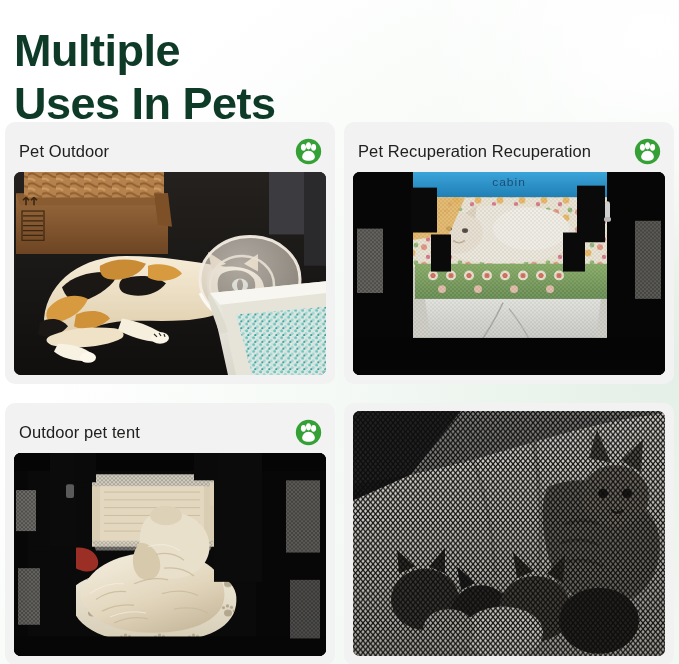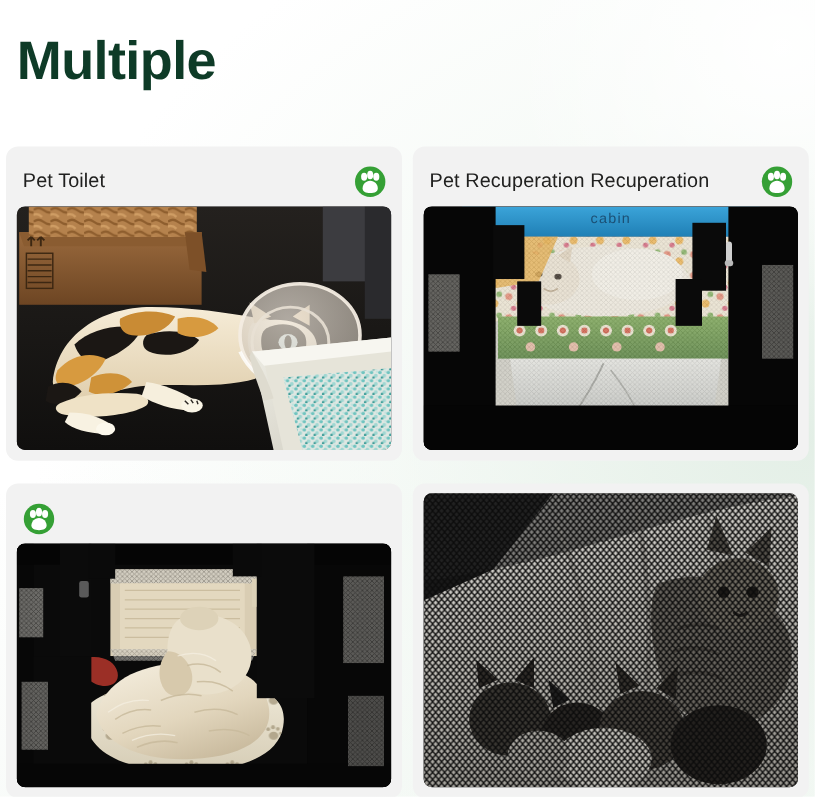--- a/index.html
+++ b/index.html
@@ -87,27 +87,28 @@
 </style>
 </head>
 <body>
 
 <div class="bg-tint"></div>
 
 <div class="page">
 
   <h1 class="headline">
     <span class="ln">Multiple</span>
+    <span class="ln">Uses In Pets</span>
   </h1>
 
   <div class="grid">
 
     <div class="card">
       <div class="card-head">
-        <span class="card-title">Pet Toilet</span>
+        <span class="card-title">Pet Outdoor</span>
         <svg class="paw-badge" viewBox="0 0 64 64">
           <circle cx="32" cy="32" r="30" fill="#35a035"></circle>
           <ellipse cx="20" cy="22" rx="6" ry="8" fill="#ffffff"></ellipse>
           <ellipse cx="32" cy="18.5" rx="6" ry="8.5" fill="#ffffff"></ellipse>
           <ellipse cx="44" cy="22" rx="6" ry="8" fill="#ffffff"></ellipse>
           <path d="M32 30c9 0 15 7.5 15 14.5C47 51 41 54 32 54s-15-3-15-9.5C17 37.5 23 30 32 30z" fill="#ffffff"></path>
         </svg>
       </div>
       <div class="photo">
         <svg viewBox="0 0 312 208" preserveAspectRatio="none">
@@ -321,20 +322,21 @@
           <rect x="210" y="62" width="22" height="40" fill="#0a0a0a"></rect>
 
           <rect x="252" y="30" width="5" height="18" rx="2.5" fill="#cfcfcf"></rect>
           <rect x="251" y="46" width="7" height="5" rx="2" fill="#b9b9b9"></rect>
         </svg>
       </div>
     </div>
 
     <div class="card">
       <div class="card-head">
+        <span class="card-title">Outdoor pet tent</span>
         <svg class="paw-badge" viewBox="0 0 64 64">
           <circle cx="32" cy="32" r="30" fill="#35a035"></circle>
           <ellipse cx="20" cy="22" rx="6" ry="8" fill="#ffffff"></ellipse>
           <ellipse cx="32" cy="18.5" rx="6" ry="8.5" fill="#ffffff"></ellipse>
           <ellipse cx="44" cy="22" rx="6" ry="8" fill="#ffffff"></ellipse>
           <path d="M32 30c9 0 15 7.5 15 14.5C47 51 41 54 32 54s-15-3-15-9.5C17 37.5 23 30 32 30z" fill="#ffffff"></path>
         </svg>
       </div>
       <div class="photo">
         <svg viewBox="0 0 312 208" preserveAspectRatio="none">

